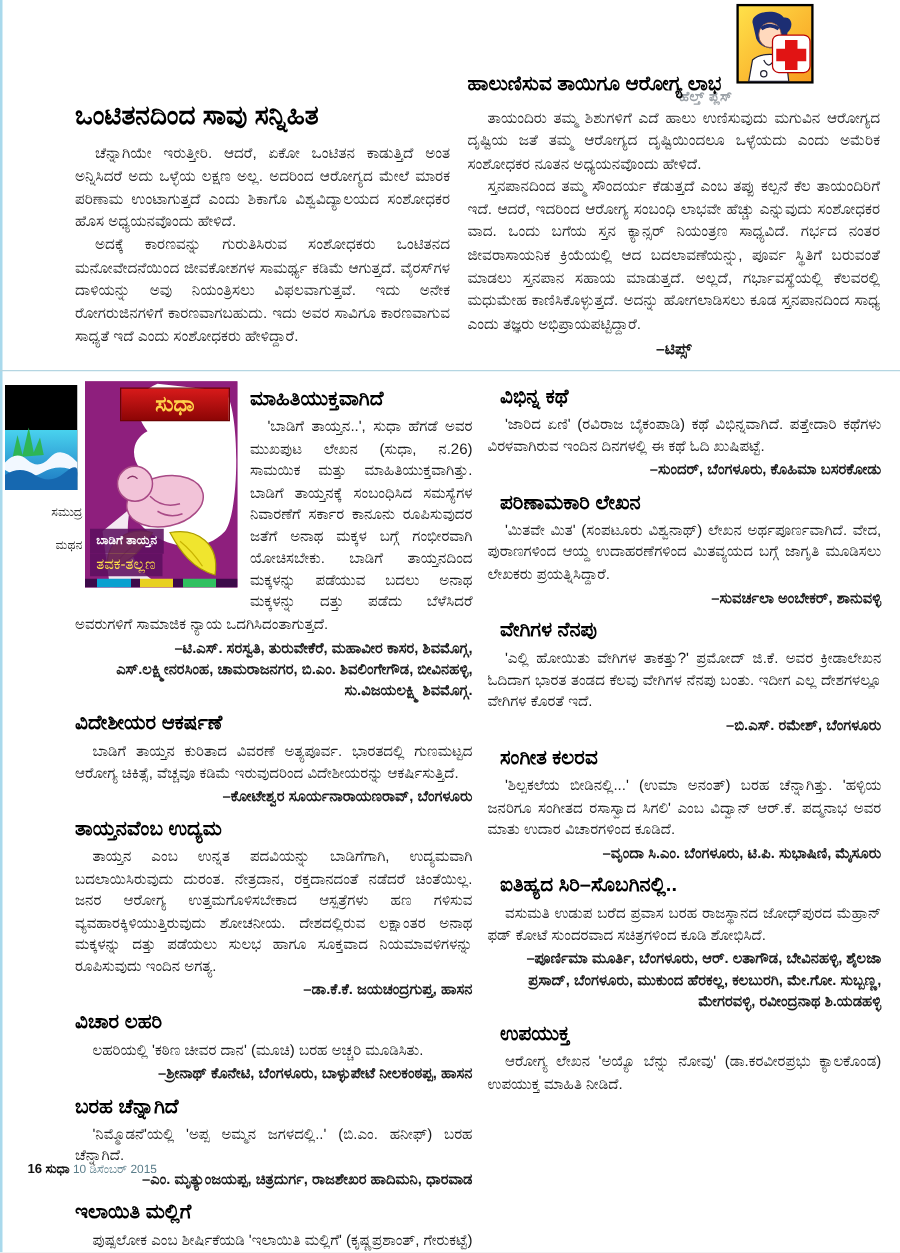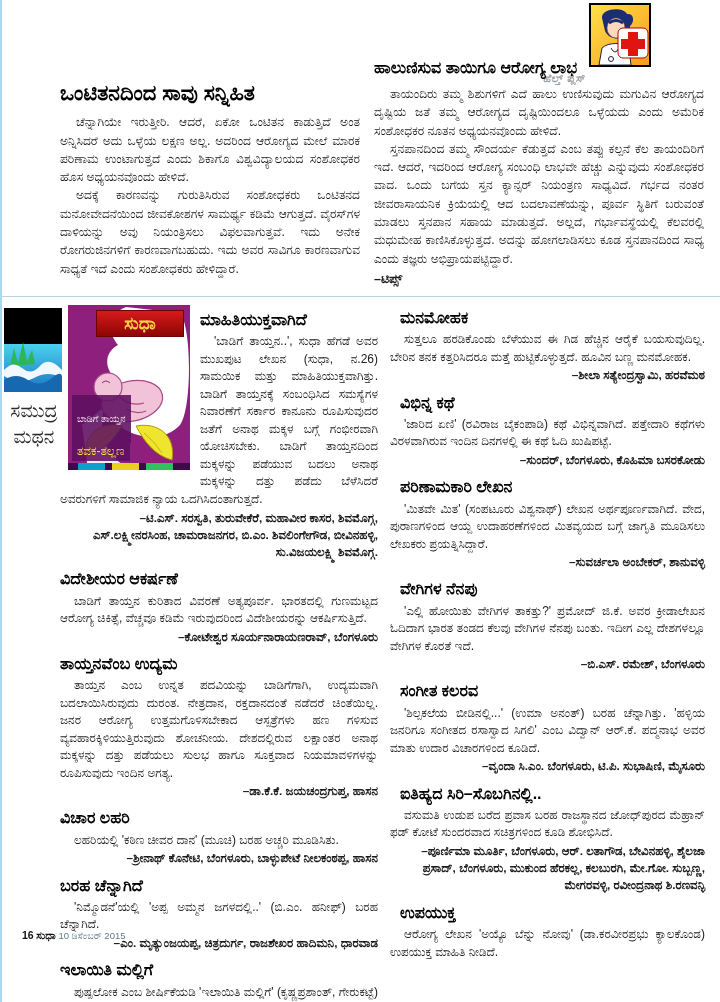--- a/index.html
+++ b/index.html
@@ -11,38 +11,38 @@
   
   .health-tag{position:absolute;left:528px;top:44px;width:58px;text-align:right;
               font-size:11px;font-weight:bold;color:#9aa0a6;letter-spacing:.5px;margin-top:28px;}
   .health-illustration{position:absolute;left:589px;top:3px;width:62px;height:64px;}
   .article{position:absolute;}
   .article-left{left:60px;top:64px;width:300px;margin-top:16px;}
   .article-right{left:374px;top:58px;width:330px;}
   .article h2{margin:0 0 7px 0;font-size:21px;line-height:1.25;font-weight:bold;color:#000;}
   .article-right h2{font-size:16px;}
   .article p{margin:0;font-size:12.2px;line-height:1.5;text-align:justify;text-indent:16px;}
-  .byline{font-weight:bold;font-size:12.5px;text-align:left;margin-top:4px;}
+  .byline{font-weight:bold;font-size:12.5px;text-align:center;margin-top:4px;}
 
   
   .sidebar-logo{position:absolute;left:4px;top:308px;width:58px;height:84px;}
-  .sidebar-title{position:absolute;left:2px;top:398px;width:64px;text-align:center;
-                 font-size:19px;line-height:26px;color:#2b2b2b;}
+  .sidebar-title{position:absolute;left:2px;top:398px;width:64px;text-align:right;
+                 font-size:10px;line-height:26px;color:#2b2b2b;}
   .col{position:absolute;font-size:12px;line-height:1.46;}
   .col1{left:60px;top:302px;width:318px;}
   .col2{left:390px;top:300px;width:315px;}
   .cover{float:left;position:relative;width:122px;height:165px;margin:3px 10px 8px 8px;
          background:#8e1f7d;overflow:hidden;}
   .cover svg{position:absolute;left:0;top:0;}
   .cover-masthead{position:absolute;top:5px;left:28px;width:88px;height:27px;
                   background:linear-gradient(#d71a1a,#8d0505);border:1px solid #6d0202;
                   box-sizing:border-box;color:#ffd24a;font-weight:bold;font-size:17px;
                   line-height:25px;text-align:center;}
   .cover-cap1{position:absolute;left:4px;bottom:27px;background:rgba(93,16,96,.88);
-              color:#ffffff;font-size:9.5px;font-weight:normal;padding:17px 5px;}
+              color:#ffffff;font-size:9.5px;font-weight:bold;padding:3px 5px;}
   .cover-cap2{position:absolute;left:4px;bottom:9px;background:rgba(93,16,96,.88);
               color:#ffe14a;font-size:12px;font-weight:normal;padding:0 5px;}
   .cover-strip{position:absolute;left:0;bottom:0;width:100%;height:7px;
                background:linear-gradient(90deg,#3d0a4a 0 8%,#0aa0d0 8% 30%,#3d0a4a 30% 36%,
                #e8d020 36% 58%,#3d0a4a 58% 64%,#30c060 64% 86%,#3d0a4a 86% 100%);}
   .letter h3{margin:6px 0 2px 0;font-size:16px;font-weight:bold;color:#000;}
   .col1 .letter:first-of-type h3{font-size:16px;margin-top:0;}
   .col2 .letter h3{padding-left:10px;}
   .letter p{margin:0;text-align:justify;text-indent:14px;}
   .letter p.no-indent{text-indent:0;}
@@ -164,25 +164,20 @@
 
     <div class="letter">
       <h3>ಇಲಾಯಿತಿ ಮಲ್ಲಿಗೆ</h3>
       <p>ಪುಷ್ಪಲೋಕ ಎಂಬ ಶೀರ್ಷಿಕೆಯಡಿ 'ಇಲಾಯಿತಿ ಮಲ್ಲಿಗೆ' (ಕೃಷ್ಣಪ್ರಶಾಂತ್, ಗೇರುಕಟ್ಟೆ) ಬಗ್ಗೆ ಓದಿ ಸಂತೋಷವಾಯಿತು. ಇತ್ತೀಚೆಗೆ ವಾಯುವಿಹಾರ</p>
 
     </div>
   </div>
 
   <div class="col col2" id="col2">
 
-    <div class="letter">
-      <h3>ಮನಮೋಹಕ</h3>
-      <p>ಸುತ್ತಲೂ ಹರಡಿಕೊಂಡು ಬೆಳೆಯುವ ಈ ಗಿಡ ಹೆಚ್ಚಿನ ಆರೈಕೆ ಬಯಸುವುದಿಲ್ಲ. ಬೇರಿನ ತನಕ ಕತ್ತರಿಸಿದರೂ ಮತ್ತೆ ಹುಟ್ಟಿಕೊಳ್ಳುತ್ತದೆ. ಹೂವಿನ ಬಣ್ಣ ಮನಮೋಹಕ.</p>
-      <div class="sig">–ಶೀಲಾ ಸತ್ಯೇಂದ್ರಸ್ವಾಮಿ, ಹರವೆಮಠ</div>
-    </div>
 
     <div class="letter">
       <h3>ವಿಭಿನ್ನ ಕಥೆ</h3>
       <p>'ಜಾರಿದ ಏಣಿ' (ರವಿರಾಜ ಬೈಕಂಪಾಡಿ) ಕಥೆ ವಿಭಿನ್ನವಾಗಿದೆ. ಪತ್ತೇದಾರಿ ಕಥೆಗಳು ವಿರಳವಾಗಿರುವ ಇಂದಿನ ದಿನಗಳಲ್ಲಿ ಈ ಕಥೆ ಓದಿ ಖುಷಿಪಟ್ಟೆ.</p>
       <div class="sig">–ಸುಂದರ್, ಬೆಂಗಳೂರು, ಕೊಹಿಮಾ ಬಸರಕೋಡು</div>
     </div>
 
     <div class="letter">
       <h3>ಪರಿಣಾಮಕಾರಿ ಲೇಖನ</h3>
       <p>'ಮಿತವೇ ಮಿತ' (ಸಂಪಟೂರು ವಿಶ್ವನಾಥ್) ಲೇಖನ ಅರ್ಥಪೂರ್ಣವಾಗಿದೆ. ವೇದ, ಪುರಾಣಗಳಿಂದ ಆಯ್ದ ಉದಾಹರಣೆಗಳಿಂದ ಮಿತವ್ಯಯದ ಬಗ್ಗೆ ಜಾಗೃತಿ ಮೂಡಿಸಲು ಲೇಖಕರು ಪ್ರಯತ್ನಿಸಿದ್ದಾರೆ.</p>
@@ -197,21 +192,21 @@
 
     <div class="letter">
       <h3>ಸಂಗೀತ ಕಲರವ</h3>
       <p>'ಶಿಲ್ಪಕಲೆಯ ಬೀಡಿನಲ್ಲಿ...' (ಉಮಾ ಅನಂತ್) ಬರಹ ಚೆನ್ನಾಗಿತ್ತು. 'ಹಳ್ಳಿಯ ಜನರಿಗೂ ಸಂಗೀತದ ರಸಾಸ್ವಾದ ಸಿಗಲಿ' ಎಂಬ ವಿದ್ವಾನ್ ಆರ್.ಕೆ. ಪದ್ಮನಾಭ ಅವರ ಮಾತು ಉದಾರ ವಿಚಾರಗಳಿಂದ ಕೂಡಿದೆ.</p>
       <div class="sig">–ವೃಂದಾ ಸಿ.ಎಂ. ಬೆಂಗಳೂರು, ಟಿ.ಪಿ. ಸುಭಾಷಿಣಿ, ಮೈಸೂರು</div>
     </div>
 
     <div class="letter">
       <h3>ಐತಿಹ್ಯದ ಸಿರಿ–ಸೊಬಗಿನಲ್ಲಿ..</h3>
       <p>ವಸುಮತಿ ಉಡುಪ ಬರೆದ ಪ್ರವಾಸ ಬರಹ ರಾಜಸ್ಥಾನದ ಜೋಧ್‌ಪುರದ ಮೆಹ್ರಾನ್ ಫಡ್ ಕೋಟೆ ಸುಂದರವಾದ ಸಚಿತ್ರಗಳಿಂದ ಕೂಡಿ ಶೋಭಿಸಿದೆ.</p>
-      <div class="sig">–ಪೂರ್ಣಿಮಾ ಮೂರ್ತಿ, ಬೆಂಗಳೂರು, ಆರ್. ಲತಾಗೌಡ, ಬೇವಿನಹಳ್ಳಿ, ಶೈಲಜಾ ಪ್ರಸಾದ್, ಬೆಂಗಳೂರು, ಮುಕುಂದ ಹೆರಕಲ್ಲ, ಕಲಬುರಗಿ, ಮೇ.ಗೋ. ಸುಬ್ಬಣ್ಣ, ಮೇಗರವಳ್ಳಿ, ರವೀಂದ್ರನಾಥ ಶಿ.ರಣವನ್ಳಿ</div>
+      <div class="sig">–ಪೂರ್ಣಿಮಾ ಮೂರ್ತಿ, ಬೆಂಗಳೂರು, ಆರ್. ಲತಾಗೌಡ, ಬೇವಿನಹಳ್ಳಿ, ಶೈಲಜಾ ಪ್ರಸಾದ್, ಬೆಂಗಳೂರು, ಮುಕುಂದ ಹೆರಕಲ್ಲ, ಕಲಬುರಗಿ, ಮೇ.ಗೋ. ಸುಬ್ಬಣ್ಣ, ಮೇಗರವಳ್ಳಿ, ರವೀಂದ್ರನಾಥ ಶಿ.ಯಡಹಳ್ಳಿ</div>
     </div>
 
     <div class="letter">
       <h3>ಉಪಯುಕ್ತ</h3>
       <p>ಆರೋಗ್ಯ ಲೇಖನ 'ಅಯ್ಯೊ ಬೆನ್ನು ನೋವು' (ಡಾ.ಕರವೀರಪ್ರಭು ಕ್ಯಾಲಕೊಂಡ) ಉಪಯುಕ್ತ ಮಾಹಿತಿ ನೀಡಿದೆ.</p>
 
     </div>
   </div>
 
   <div class="footer">

